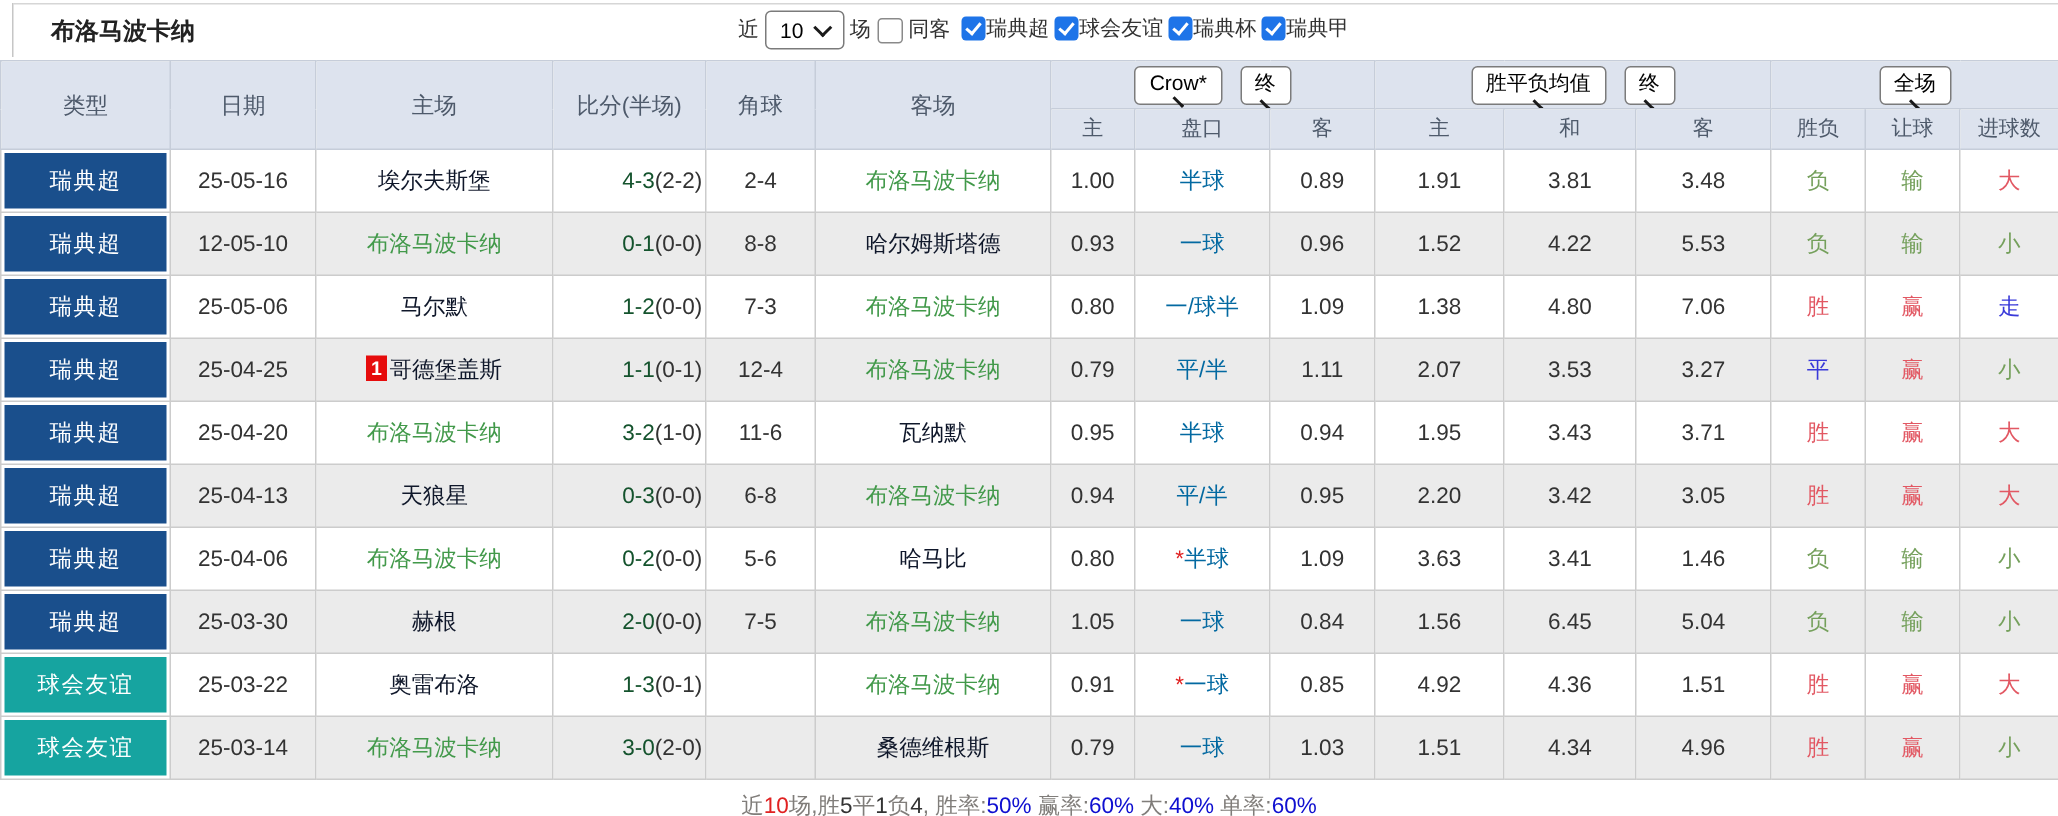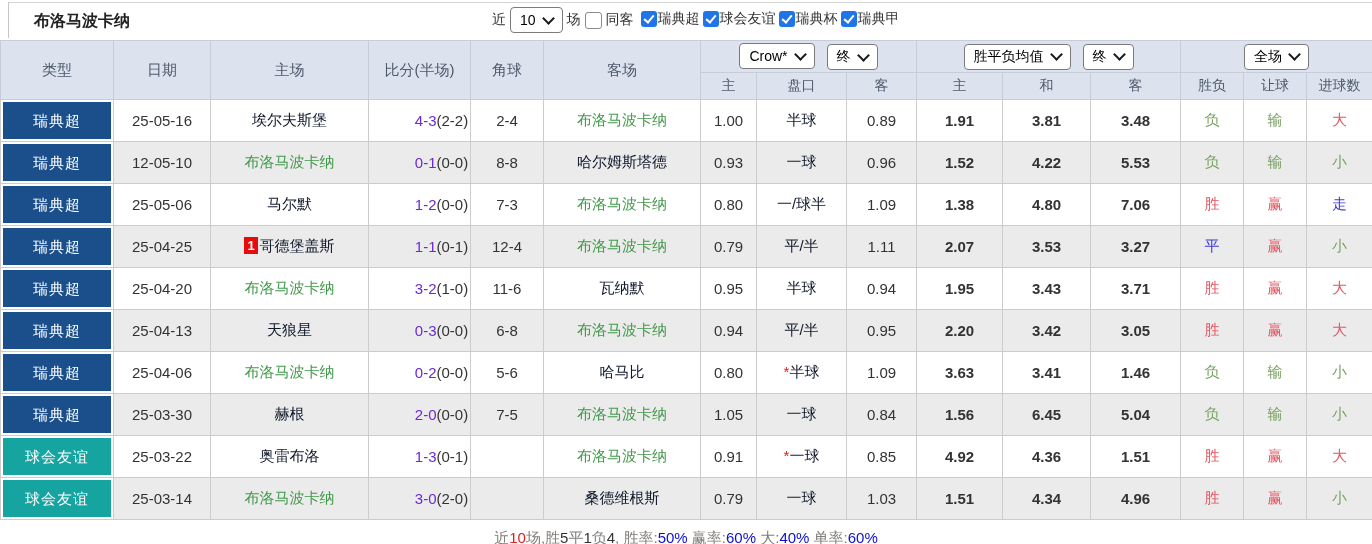--- a/index.html
+++ b/index.html
@@ -26,35 +26,35 @@
   .cb.checked::after{content:"";position:absolute;left:5px;top:2px;width:4px;height:8px;border-right:2px solid #fff;border-bottom:2px solid #fff;transform:rotate(40deg);}
   .league-item{display:inline-flex;align-items:center;margin-left:3px;}
   .league-item .lbl{margin:0 0 0 1px;}
 
   
   table{border-collapse:collapse;table-layout:fixed;width:1372px;}
   th,td{border:1px solid #ccc;text-align:center;vertical-align:middle;padding:0;overflow:hidden;white-space:nowrap;}
   thead th{background:#dde3ee;color:#4e5a6b;font-weight:normal;border-color:#c6cdd9;}
   .hdr-top th{height:31px;font-size:15px;}
   .hdr-sub th{height:26px;font-size:14px;}
-  .dd-cell .sel{margin:0 6px;}
+  .dd-cell .sel{margin:0 6px;flex-direction:column;}
   tbody tr{height:41px;font-size:15px;}
   tbody tr.odd td{background:#fff;}
   tbody tr.even td{background:#ebebeb;}
   tbody td.hcol{background:#faf3eb;margin-top:17px;}
-  tbody td.acol{background:#e8f3f8;font-weight:bold;}
+  tbody td.acol{background:#e8f3f8;}
   td.league-cell{padding:2px;background:#fff !important;}
   .league-badge{height:37px;line-height:37px;color:#fff;font-size:15px;letter-spacing:1px;}
   .team{color:#0f172a;}
   .team.target{color:#42994a;}
   .num-badge{display:inline-block;background:#e60c0c;color:#fff;font-size:13px;font-weight:bold;line-height:17px;padding:0 3px;margin-right:2px;vertical-align:1px;}
   .num-badge:empty{display:none;}
-  .score-main{color:#6d28d9;margin-left:44px;}
+  .score-main{color:#14532d;margin-left:44px;}
   .half{color:#333;}
-  .handicap-text{color:#0f172a;}
+  .handicap-text{color:#0369a1;}
   .star{color:#e02020;}
   .star:empty{display:none;}
   .res{font-size:15px;}
   .c-red{color:#e25863;}
   .c-green{color:#75a05c;}
   .c-blue{color:#3939d9;}
 
   
   .footer{height:36px;line-height:36px;text-align:center;font-size:15px;white-space:pre;}
   .f-gray{color:#807d7a;}

